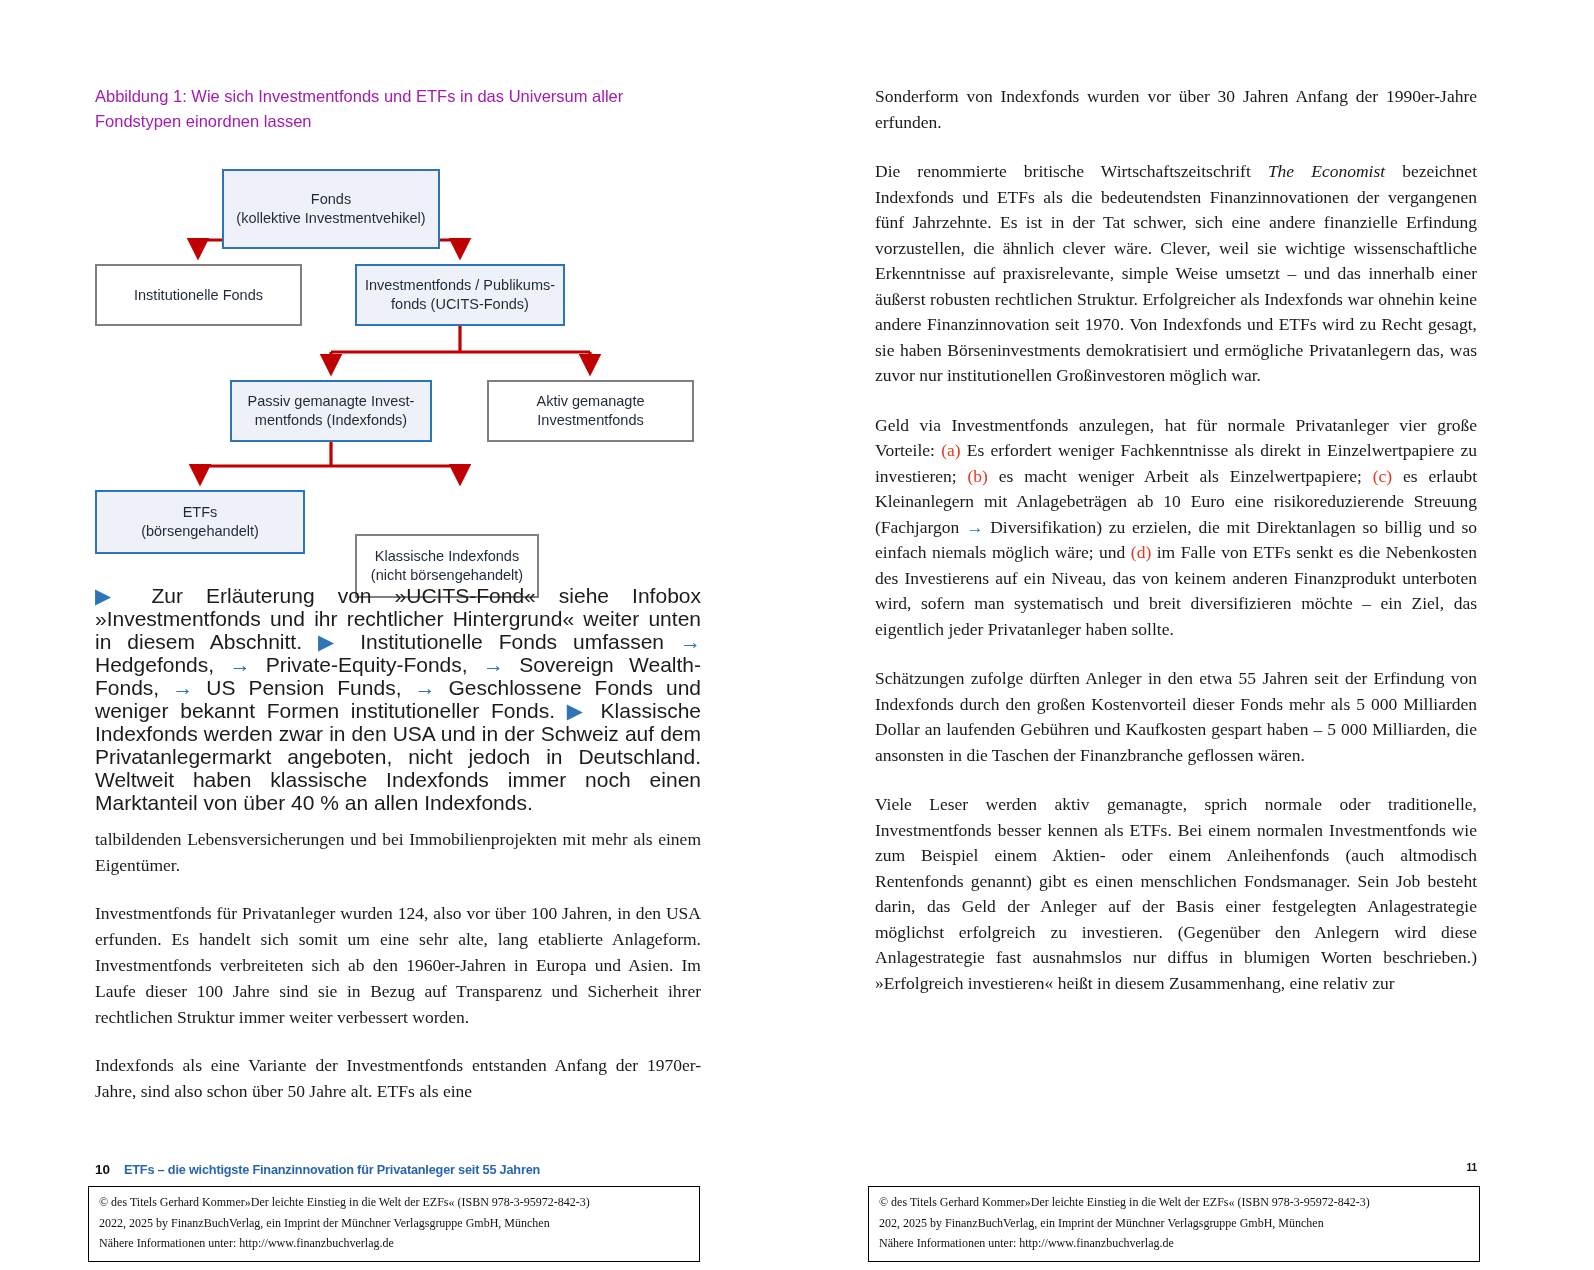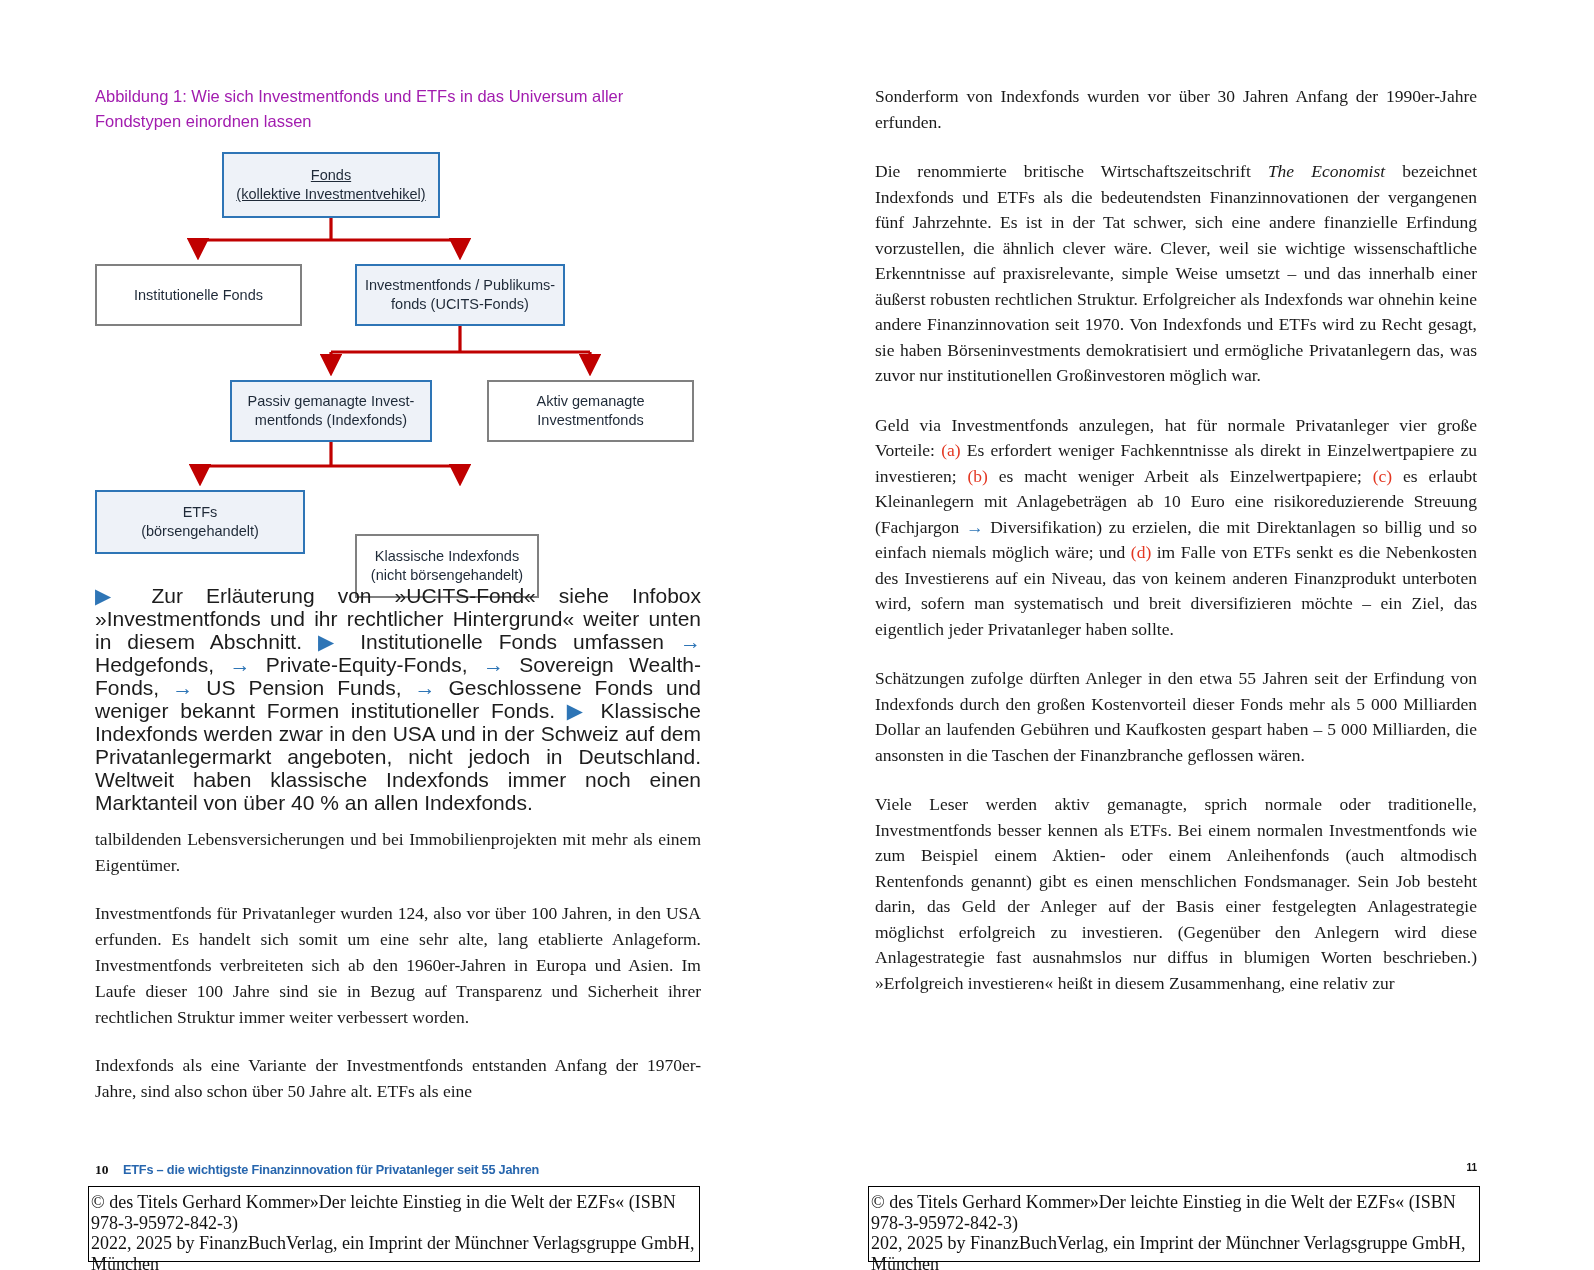--- a/index.html
+++ b/index.html
@@ -28,21 +28,21 @@
   .conn{stroke:var(--arrow-red);stroke-width:3.2;fill:none;}
   .arrowhead{fill:var(--arrow-red);}
   .fc-box{
     position:absolute;display:flex;flex-direction:column;justify-content:center;
     align-items:center;text-align:center;
     font-family:"Liberation Sans",sans-serif;font-size:14.5px;line-height:19px;
     color:#1f2a38;background:#fff;box-sizing:border-box;
   }
   .fc-blue{border:2.5px solid var(--box-blue);background:#eef2f8;}
   .fc-gray{border:2px solid var(--box-gray);background:#ffffff;}
-  #fc-fonds{left:127px;top:0;width:218px;height:66px;text-decoration:underline;}
+  #fc-fonds{left:127px;top:17px;width:218px;height:80px;}
   #fc-inst{left:0;top:112px;width:207px;height:62px;}
   #fc-ucits{left:260px;top:112px;width:210px;height:62px;}
   #fc-passiv{left:135px;top:228px;width:202px;height:62px;}
   #fc-aktiv{left:392px;top:228px;width:207px;height:62px;}
   #fc-etfs{left:0;top:338px;width:210px;height:64px;}
   #fc-klassisch{left:260px;top:338px;width:184px;height:64px;margin-top:44px;}
 
   #note{
     left:95px;top:584px;width:606px;
     font-family:"Liberation Sans",sans-serif;
@@ -61,34 +61,34 @@
 
   .run-i{font-style:italic;}
   .run-r{color:var(--accent-red);}
   .run-b{color:var(--marker-blue);}
 
   #footer-left{
     left:95px;top:1162px;width:606px;
     font-family:"Liberation Sans",sans-serif;font-size:13.5px;font-weight:bold;
     white-space:nowrap;
   }
-  #footer-left .pnum{color:#111;margin-right:14px;font-family:Liberation Serif, serif;}
+  #footer-left .pnum{color:#111;margin-right:14px;}
   #footer-left .chapter{
     color:var(--footer-blue);display:inline-block;
     transform:scaleX(.94);transform-origin:left center;letter-spacing:-.2px;
   }
   #footer-right{
     left:875px;top:1162px;width:602px;text-align:right;
     font-family:"Liberation Sans",sans-serif;font-size:10px;font-weight:bold;color:#111;
   }
 
   .copyright{
     border:1.5px solid #000;box-sizing:border-box;
-    font-family:"Liberation Serif",serif;font-size:18px;line-height:20.5px;
-    padding:5px 2px;background:#fff;color:#111;
+    font-family:"Liberation Serif",serif;font-size:12px;line-height:20.5px;
+    padding:5px 10px;background:#fff;color:#111;
   }
   #copyright-left{left:88px;top:1186px;width:612px;height:76px;}
   #copyright-right{left:868px;top:1186px;width:612px;height:76px;}
 </style>
 </head>
 <body>
 
 <div class="abs" id="caption">Abbildung 1: Wie sich Investmentfonds und ETFs in das Universum aller Fondstypen einordnen lassen</div>
 
 <div class="abs" id="figure">

